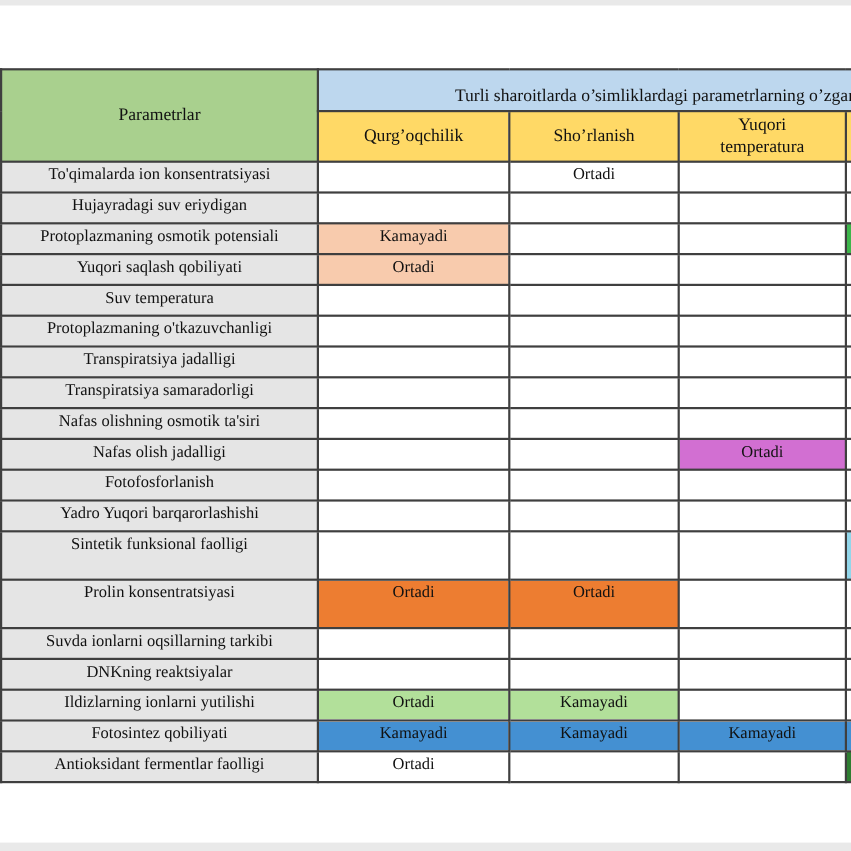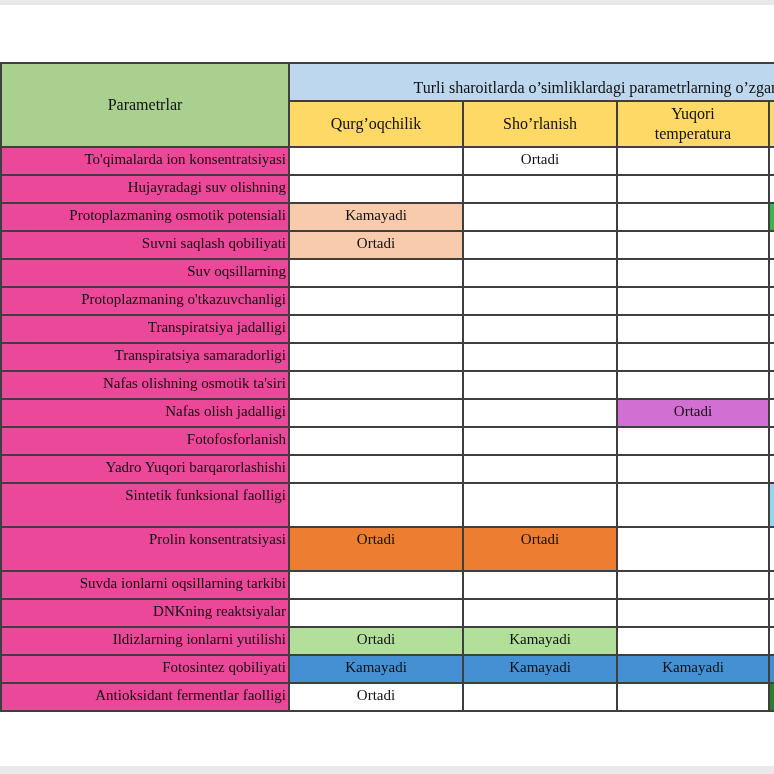--- a/index.html
+++ b/index.html
@@ -61,22 +61,21 @@
     font-size: 16px;
     white-space: pre-line;
     line-height: 1.25;
     padding: 2px;
   }
   tr.hrow1 { height: 38px; }
   tr.hrow2 { height: 41px; }
   tbody tr { height: 28px; }
   tbody tr.tall { height: 44px; }
   td.label-cell {
-    background: #ec4899;
-    text-align: right;
+    background: #e5e5e5;
   }
 </style>
 </head>
 <body>
 
 <div class="strip strip-top"></div>
 <div class="strip strip-bottom"></div>
 
 <div class="table-wrap">
   <table>
@@ -102,42 +101,42 @@
     </thead>
     <tbody>
         <tr>
           <td class="label-cell">To'qimalarda ion konsentratsiyasi</td>
           <td class="value-cell" style="background: rgb(255, 255, 255);"></td>
           <td class="value-cell" style="background: rgb(255, 255, 255);">Ortadi</td>
           <td class="value-cell" style="background: rgb(255, 255, 255);"></td>
           <td class="value-cell" style="background: rgb(255, 255, 255);"></td>
         </tr>
         <tr>
-          <td class="label-cell">Hujayradagi suv olishning</td>
+          <td class="label-cell">Hujayradagi suv eriydigan</td>
           <td class="value-cell" style="background: rgb(255, 255, 255);"></td>
           <td class="value-cell" style="background: rgb(255, 255, 255);"></td>
           <td class="value-cell" style="background: rgb(255, 255, 255);"></td>
           <td class="value-cell" style="background: rgb(255, 255, 255);"></td>
         </tr>
         <tr>
           <td class="label-cell">Protoplazmaning osmotik potensiali</td>
           <td class="value-cell" style="background: rgb(248, 203, 173);">Kamayadi</td>
           <td class="value-cell" style="background: rgb(255, 255, 255);"></td>
           <td class="value-cell" style="background: rgb(255, 255, 255);"></td>
           <td class="value-cell" style="background: rgb(60, 181, 74);"></td>
         </tr>
         <tr>
-          <td class="label-cell">Suvni saqlash qobiliyati</td>
+          <td class="label-cell">Yuqori saqlash qobiliyati</td>
           <td class="value-cell" style="background: rgb(248, 203, 173);">Ortadi</td>
           <td class="value-cell" style="background: rgb(255, 255, 255);"></td>
           <td class="value-cell" style="background: rgb(255, 255, 255);"></td>
           <td class="value-cell" style="background: rgb(255, 255, 255);"></td>
         </tr>
         <tr>
-          <td class="label-cell">Suv oqsillarning</td>
+          <td class="label-cell">Suv temperatura</td>
           <td class="value-cell" style="background: rgb(255, 255, 255);"></td>
           <td class="value-cell" style="background: rgb(255, 255, 255);"></td>
           <td class="value-cell" style="background: rgb(255, 255, 255);"></td>
           <td class="value-cell" style="background: rgb(255, 255, 255);"></td>
         </tr>
         <tr>
           <td class="label-cell">Protoplazmaning o'tkazuvchanligi</td>
           <td class="value-cell" style="background: rgb(255, 255, 255);"></td>
           <td class="value-cell" style="background: rgb(255, 255, 255);"></td>
           <td class="value-cell" style="background: rgb(255, 255, 255);"></td>

